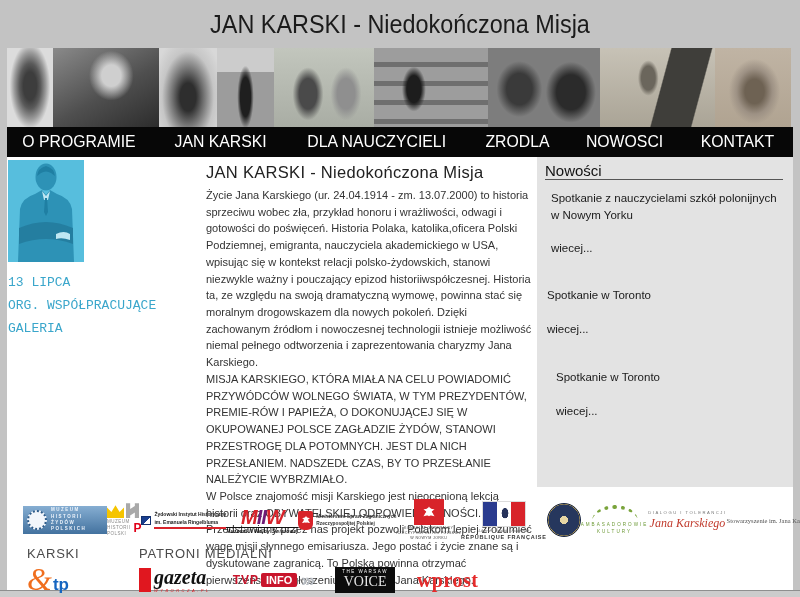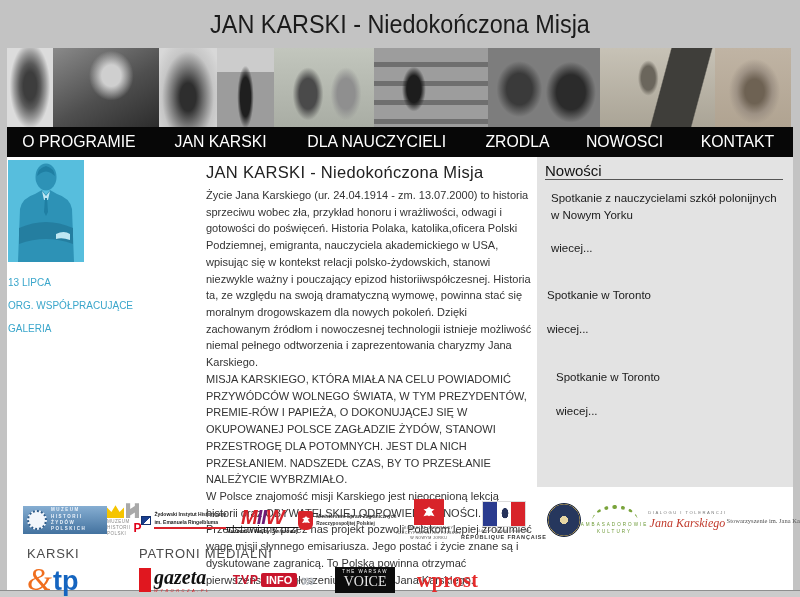--- a/index.html
+++ b/index.html
@@ -38,21 +38,21 @@
     padding:0 16px 0 11px;
   }
   .nav-item { color:#fff; font-size:17px; cursor:pointer; white-space:nowrap; transform:scaleX(.93); }
 
   
   .content { margin:0 7px; height:333px; background:#fff; display:flex; }
 
   .sidebar { width:190px; padding:3px 0 0 1px; }
   .portrait { width:76px; height:102px; display:block; }
   .side-links { margin-top:9px; display:flex; flex-direction:column; }
-  .side-link { color:#3aa6cb; font-size:10px; line-height:23px; cursor:pointer; white-space:nowrap; }
+  .side-link { color:#3aa6cb; font-size:13px; line-height:23px; cursor:pointer; white-space:nowrap;font-family:Liberation Mono, monospace; }
 
   .main { width:340px; padding:6px 4px 0 9px; }
   .main h2 { margin:0 0 5px; font-size:16.5px; font-weight:400; color:#222; letter-spacing:.3px; }
   .main p { margin:0; font-size:11px; line-height:1.52; color:#333; }
 
   .news { width:256px; height:330px; background:#e3e3e3; padding:5px 10px 0 8px; }
   .news h3 { margin:0; font-size:15px; font-weight:400; color:#111; border-bottom:1px solid #555; }
   .news-item { font-size:11.5px; color:#1a1a1a; line-height:1.45; }
   .news-item .nt { cursor:pointer; }
   .news-more { cursor:pointer; margin-top:17px; }
@@ -115,21 +115,21 @@
   .dlg-script { font-family:"Liberation Serif", serif; font-style:italic; color:#c0392b; font-size:12px; }
 
   .lg-stow { gap:4px; }
   .stow-text { font-size:6.5px; color:#555; font-family:"Liberation Serif", serif; }
 
   .row2 { display:flex; padding:4px 0 0 20px; }
   .sponsor-block { width:96px; }
   .flabel { font-size:13px; color:#4a4a4a; letter-spacing:.8px; }
   .tp-logo { display:flex; align-items:baseline; margin-top:2px; cursor:pointer; }
   .tp-amp { font-family:"Liberation Serif", serif; font-style:italic; font-size:32px; color:#f06e1e; line-height:1; }
-  .tp-tp { font-size:27px; font-weight:700; color:#1565c0; line-height:1; margin-left:1px; }
+  .tp-tp { font-size:17px; font-weight:700; color:#1565c0; line-height:1; margin-left:1px; }
 
   .media-block { margin-left:16px; }
   .media-row { display:flex; align-items:center; gap:22px; margin-top:6px; }
   .mlogo { display:flex; align-items:center; cursor:pointer; }
   .gz-block { width:12px; height:24px; background:#e0171f; margin-right:3px; }
   .gz-col { display:flex; flex-direction:column;font-style:italic; }
   .gz-word { font-family:"Liberation Serif", serif; font-weight:700; font-size:20px; color:#111; line-height:1; }
   .gz-sub { font-size:4px; color:#e0171f; letter-spacing:2.5px; margin-top:1px; }
   .tvp-word { color:#c9152c; font-weight:800; font-size:12px; letter-spacing:1px; }
   .tvp-info { background:#c9152c; color:#fff; font-weight:800; font-size:11px; padding:1px 5px; border-radius:2px; margin-left:2px; }

